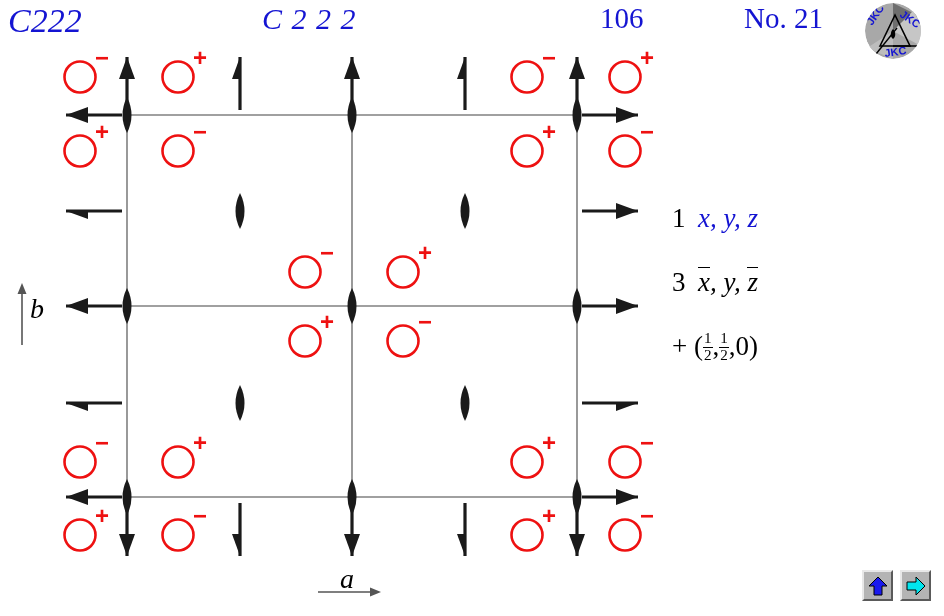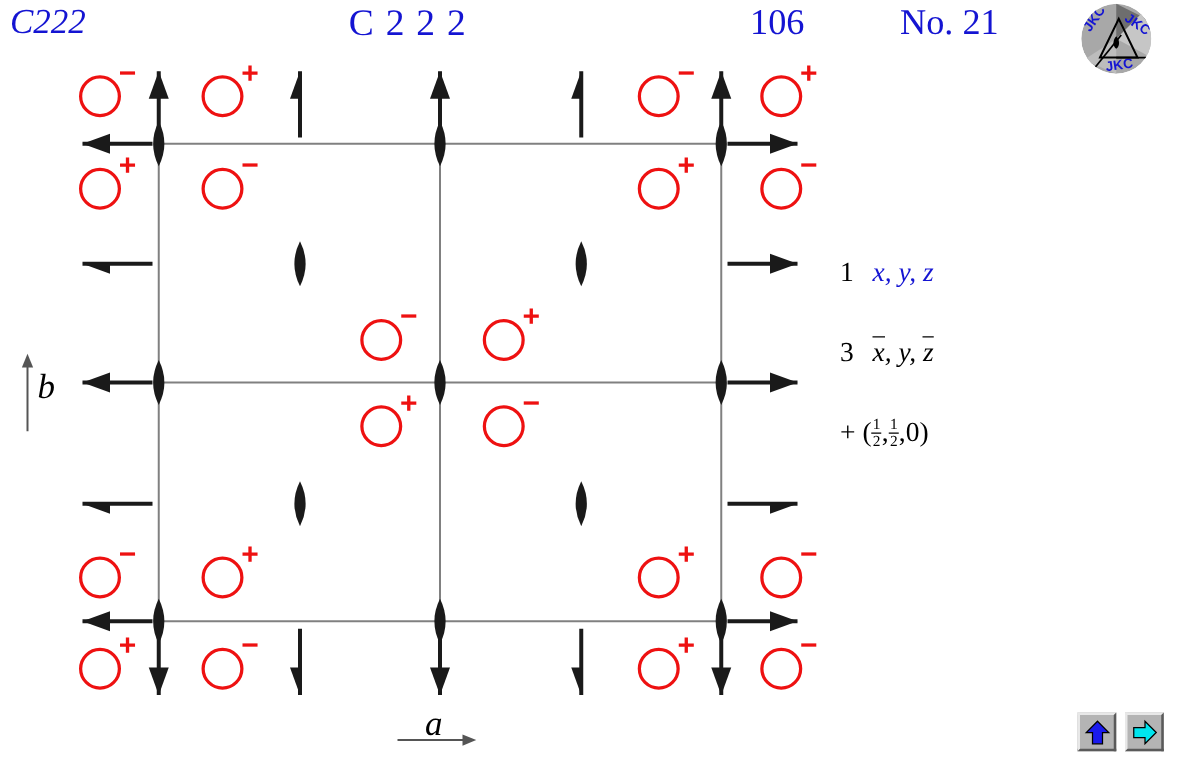--- a/index.html
+++ b/index.html
@@ -16,34 +16,35 @@
   }
 
   .hdr {
     position: absolute;
     color: #1414d2;
     font-family: "Liberation Serif", serif;
     white-space: nowrap;
   }
   #hdr-hm {
     left: 8px; top: 2px;
-    font-size: 28px;
+    font-size: 34px;
     font-style: italic;
   }
   #hdr-full {
-    left: 279px; top: 2px;
+    left: 262px; top: 2px;
     font-size: 30px;
+    font-style: italic;
     letter-spacing: 1px;
   }
   #hdr-pg {
     left: 600px; top: 2px;
     font-size: 29px;
   }
   #hdr-no {
-    left: 720px; top: 2px;
+    left: 744px; top: 2px;
     font-size: 29px;
   }
 
   
   #logo {
     position: absolute;
     left: 862px; top: 2px;
     width: 62px; height: 58px;
   }
 
@@ -54,21 +55,21 @@
     width: 700px; height: 616px;
   }
 
   
   #ops {
     position: absolute;
     left: 672px;
     top: 186px;
     width: 240px;
     font-family: "Liberation Serif", serif;
-    font-size: 22px;
+    font-size: 27px;
     color: #000000;
   }
   .op-row {
     height: 64px;
     line-height: 64px;
     white-space: nowrap;
   }
   .op-num {
     display: inline-block;
     width: 26px;

